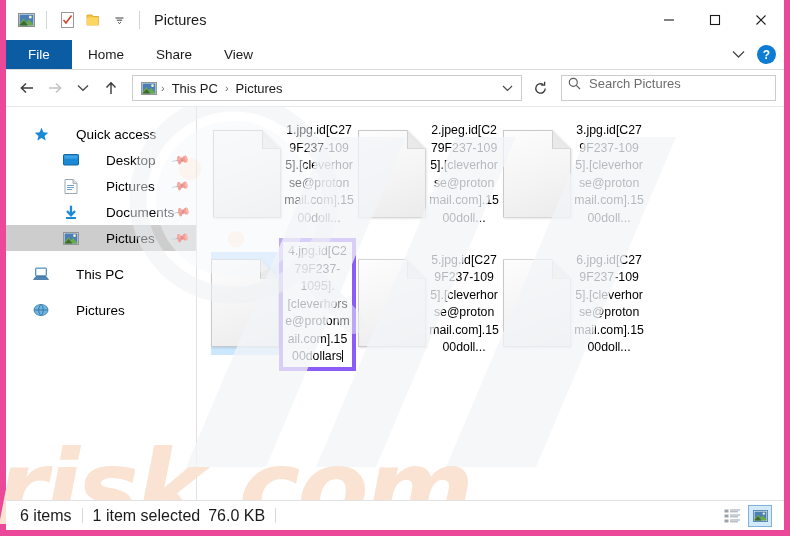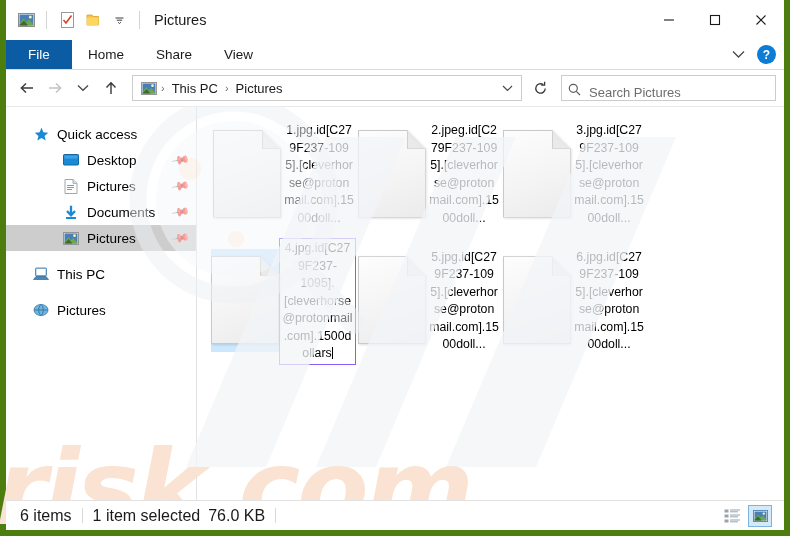--- a/index.html
+++ b/index.html
@@ -7,21 +7,21 @@
     width: 790px; height: 536px;
     font-family: "Liberation Sans", sans-serif;
     background: #ffffff;
     overflow: hidden;
   }
 
   
   .window {
     position: relative;
     width: 790px; height: 536px;
-    background: #4d7c0f;
+    background: #ec4899;
     padding: 0 6px 6px 6px;
     display: flex; flex-direction: column;
   }
 
   
   .titlebar {
     height: 40px;
     background: #ffffff;
     display: flex; align-items: center;
     flex: 0 0 40px;
@@ -119,21 +119,21 @@
   .refresh {
     width: 26px; height: 26px; margin-left: 3px;
     display: flex; align-items: center; justify-content: center;
     font-size: 15px; color: #3a3a3a;
     cursor: default;
   }
   .searchbox {
     width: 215px; height: 26px; flex: 0 0 215px;
     border: 1px solid #cccccc;
     background: #ffffff;
-    display: flex; align-items: flex-end;
+    display: flex; align-items: flex-start;
     margin-left: 6px;
     padding: 0 6px;
     gap: 8px;
   }
   .search-ph { font-size: 13px; color: #6d6d6d; }
 
   
   .body {
     flex: 1 1 auto;
     display: flex;
@@ -160,21 +160,21 @@
     position: relative;
   }
   .nav-item.lvl0 { padding-left: 26px; }
   .nav-item.lvl1 { padding-left: 56px; }
   .nav-item.sel { background: #cdcdcd; }
   .nav-ico {
     width: 18px; height: 16px; margin-right: 7px;
     display: flex; align-items: center; justify-content: center;
     flex: 0 0 18px;
   }
-  .nav-label { white-space: nowrap; }
+  .nav-label { white-space: nowrap; margin-left: 19px; }
   .pin {
     margin-left: auto; color: #9a9a9a; font-size: 12px;
     transform: rotate(35deg);
   }
   .nav-gap { height: 10px; }
 
   .splitter { width: 1px; background: #e2e2e2; flex: 0 0 1px; }
 
   .content {
     flex: 1 1 auto;
@@ -222,21 +222,21 @@
     font-size: 12.3px; line-height: 17.5px;
     color: #000000;
     text-align: center;
     width: 112px;
     word-break: break-all;
     margin-top: 2px;
     padding: 1px 2px;
   }
   .file-cell.selected .fname {
     background: #ffffff;
-    border: 1px solid #8b5cf6;
+    border: 4px solid #8b5cf6;
     width: 126px;
     word-break: break-word;
   }
   .caret {
     display: inline-block; width: 1px; height: 12px;
     background: #000; vertical-align: -2px;
   }
 
   
   .statusbar {

